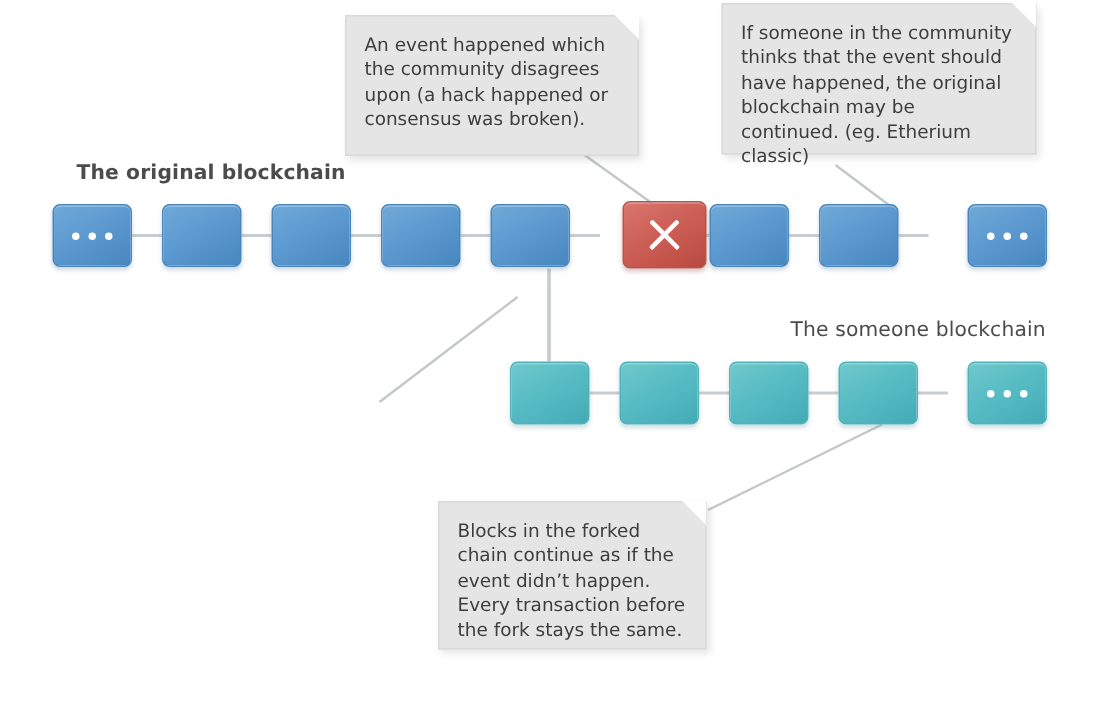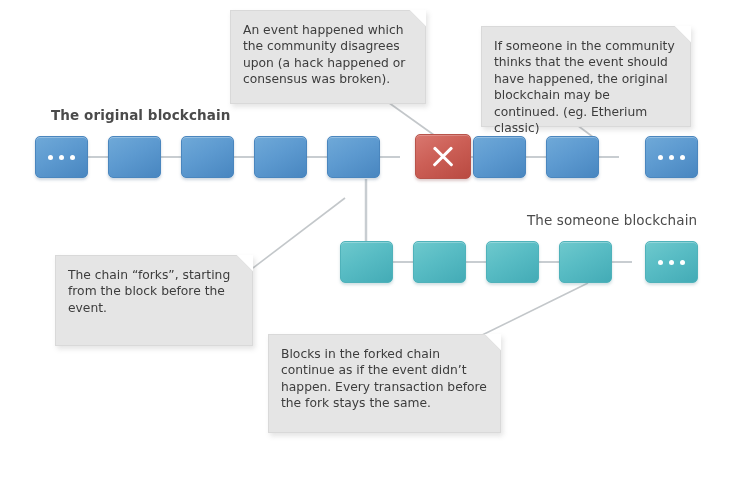--- a/index.html
+++ b/index.html
@@ -223,34 +223,28 @@
       </span>
   </div>
 
   <div class="note" style="left:230px; top:10px; width:196px; height:94px;">
     <span class="fold right">
         <span class="sheet"></span>
       </span>
     <div class="note-text">An event happened which the community disagrees upon (a hack happened or consensus was broken).</div>
   </div>
 
-  <div class="note" style="left:481px; top:26px; width:210px; height:101px;">
+  <div class="note" style="left:481px; top:2px; width:210px; height:101px;">
     <span class="fold right">
         <span class="sheet"></span>
       </span>
     <div class="note-text">If someone in the community thinks that the event should have happened, the original blockchain may be continued. (eg. Etherium classic)</div>
   </div>
 
-  <div class="note" style="left:55px; top:255px; width:198px; height:91px;">
+
+  <div class="note" style="left:292px; top:334px; width:179px; height:99px;">
     <span class="fold right">
         <span class="sheet"></span>
       </span>
-    <div class="note-text">The chain “forks”, starting from the block before the event.</div>
-  </div>
-
-  <div class="note" style="left:268px; top:334px; width:233px; height:99px;">
-    <span class="fold right">
-        <span class="sheet"></span>
-      </span>
     <div class="note-text">Blocks in the forked chain continue as if the event didn’t happen. Every transaction before the fork stays the same.</div>
   </div>
 
 </div>
 
 </body></html>

